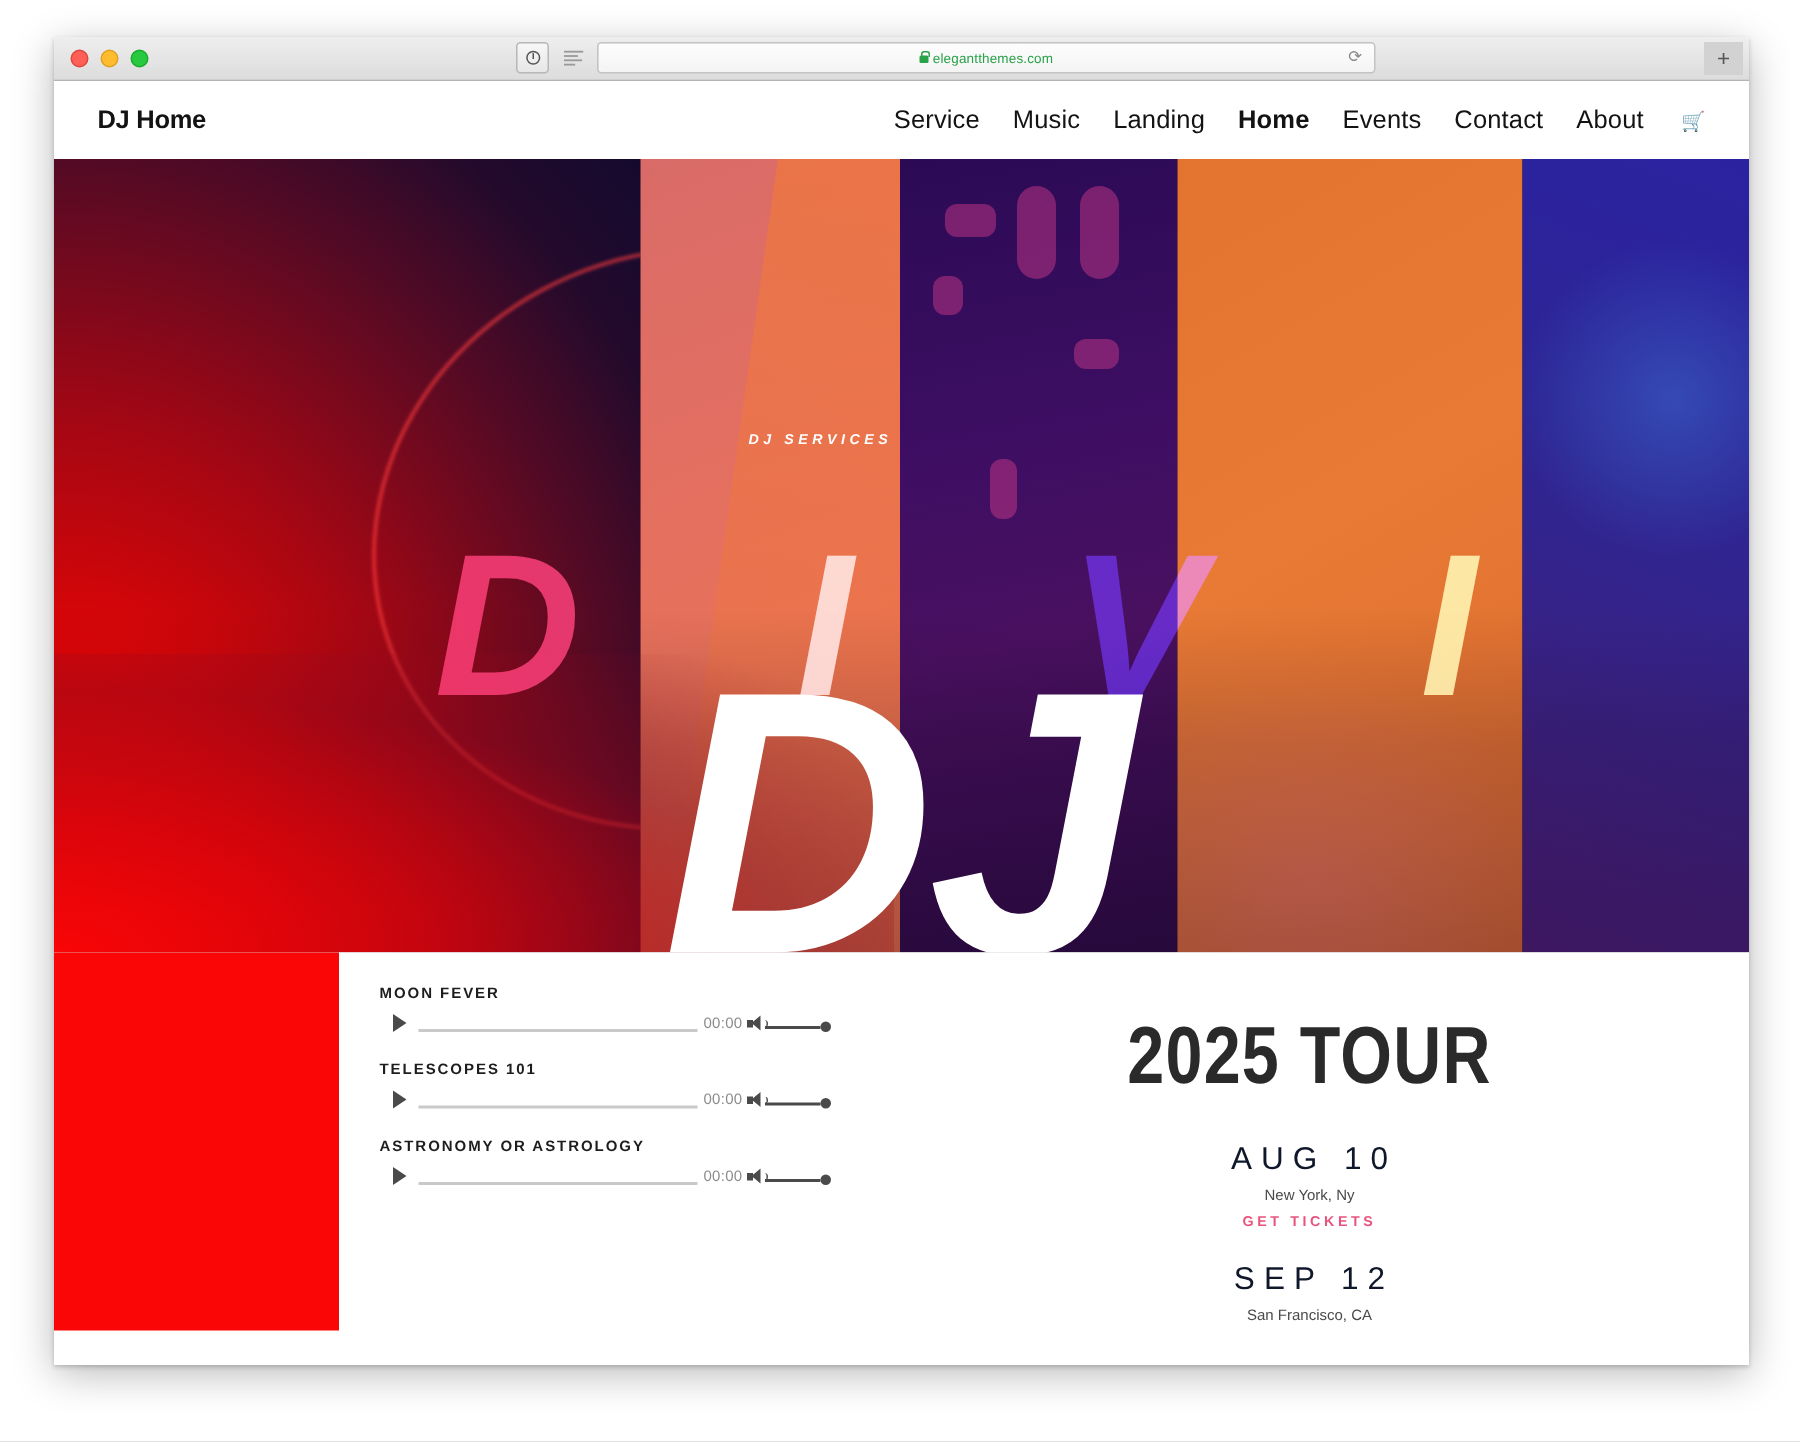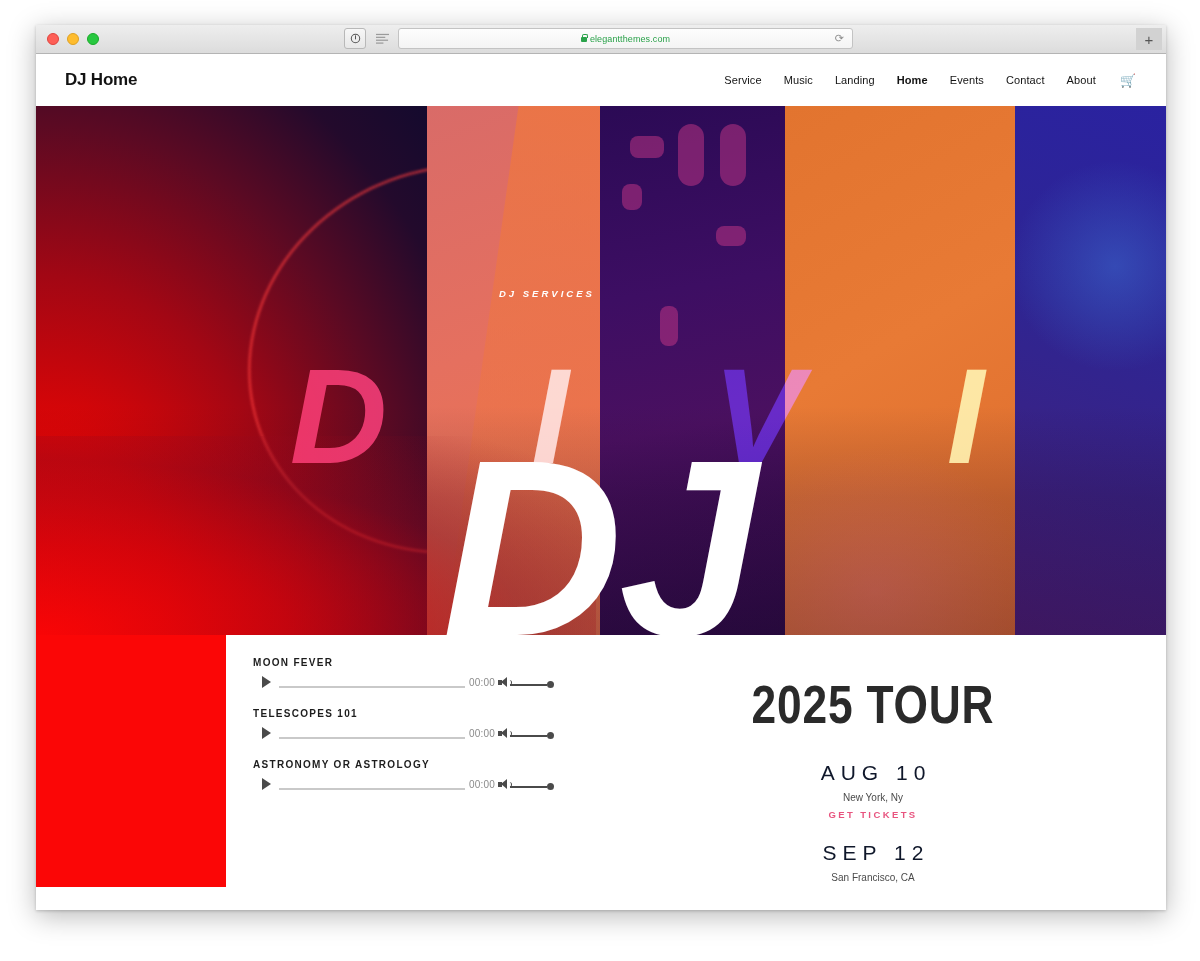--- a/index.html
+++ b/index.html
@@ -37,21 +37,21 @@
     display:flex; align-items:center; gap:5px;
   }
   .btn-square{
     width:22px;height:21px;border-radius:3px;
     background:linear-gradient(#f7f7f7,#e7e7e7);
     border:1px solid #b8b8b8;
     display:flex;align-items:center;justify-content:center;
   }
   .btn-square.flat{ background:transparent; border:none; }
   .urlbar{
-    width:455px;height:21px;border-radius:3px;
+    width:519px;height:21px;border-radius:3px;
     background:linear-gradient(#fdfdfd,#f4f4f4);
     border:1px solid #c3c3c3;
     display:flex;align-items:center;justify-content:center;
     position:relative;
   }
   .urlbar .url-text{
     font-size:9px;color:#2aa24a;letter-spacing:.1px;
     display:flex;align-items:center;gap:3px;
   }
   .lock{ width:6px;height:5px;background:#2aa24a;border-radius:1px;position:relative;display:inline-block;margin-top:1px;}
@@ -68,21 +68,21 @@
 
   
   .site-header{
     height:52px; background:#fff;
     display:flex; align-items:center; justify-content:space-between;
     padding:0 29px 0 29px;
   }
   .logo{ font-size:17px; font-weight:700; color:#131313; letter-spacing:-.2px; }
   .nav{ display:flex; align-items:center; gap:22px; }
   .nav a{
-    font-size:11px; color:#131313; text-decoration:none; letter-spacing:.1px;
+    font-size:17px; color:#131313; text-decoration:none; letter-spacing:.1px;
   }
   .nav a.active{ font-weight:700; }
   .cart-icon{ margin-left:3px; font-size:13px; color:#131313; line-height:1; }
 
   
   .hero{
     position:relative; height:529px; overflow:hidden;
     background:#19051a;
     font-style:italic;
   }

